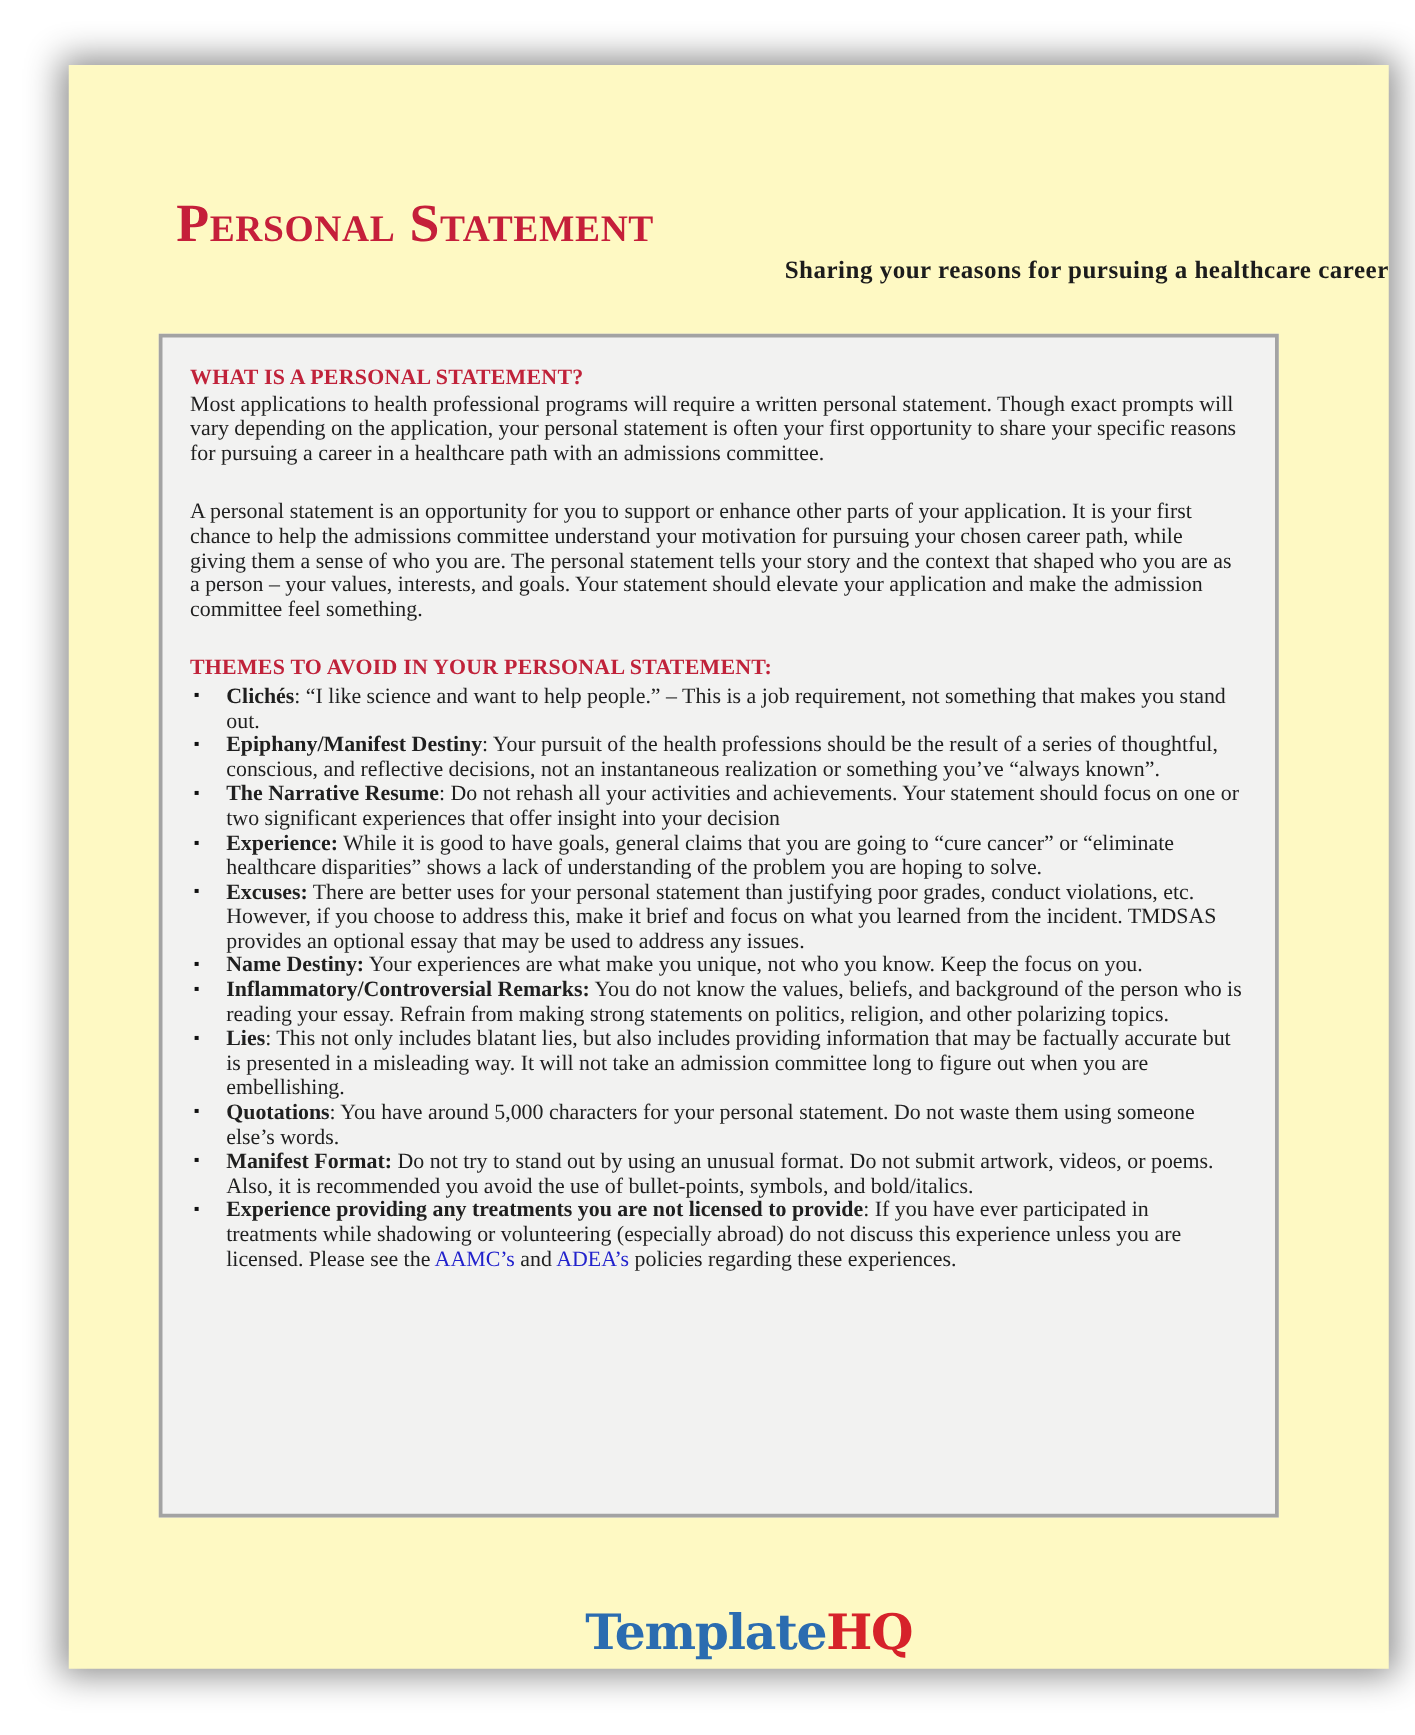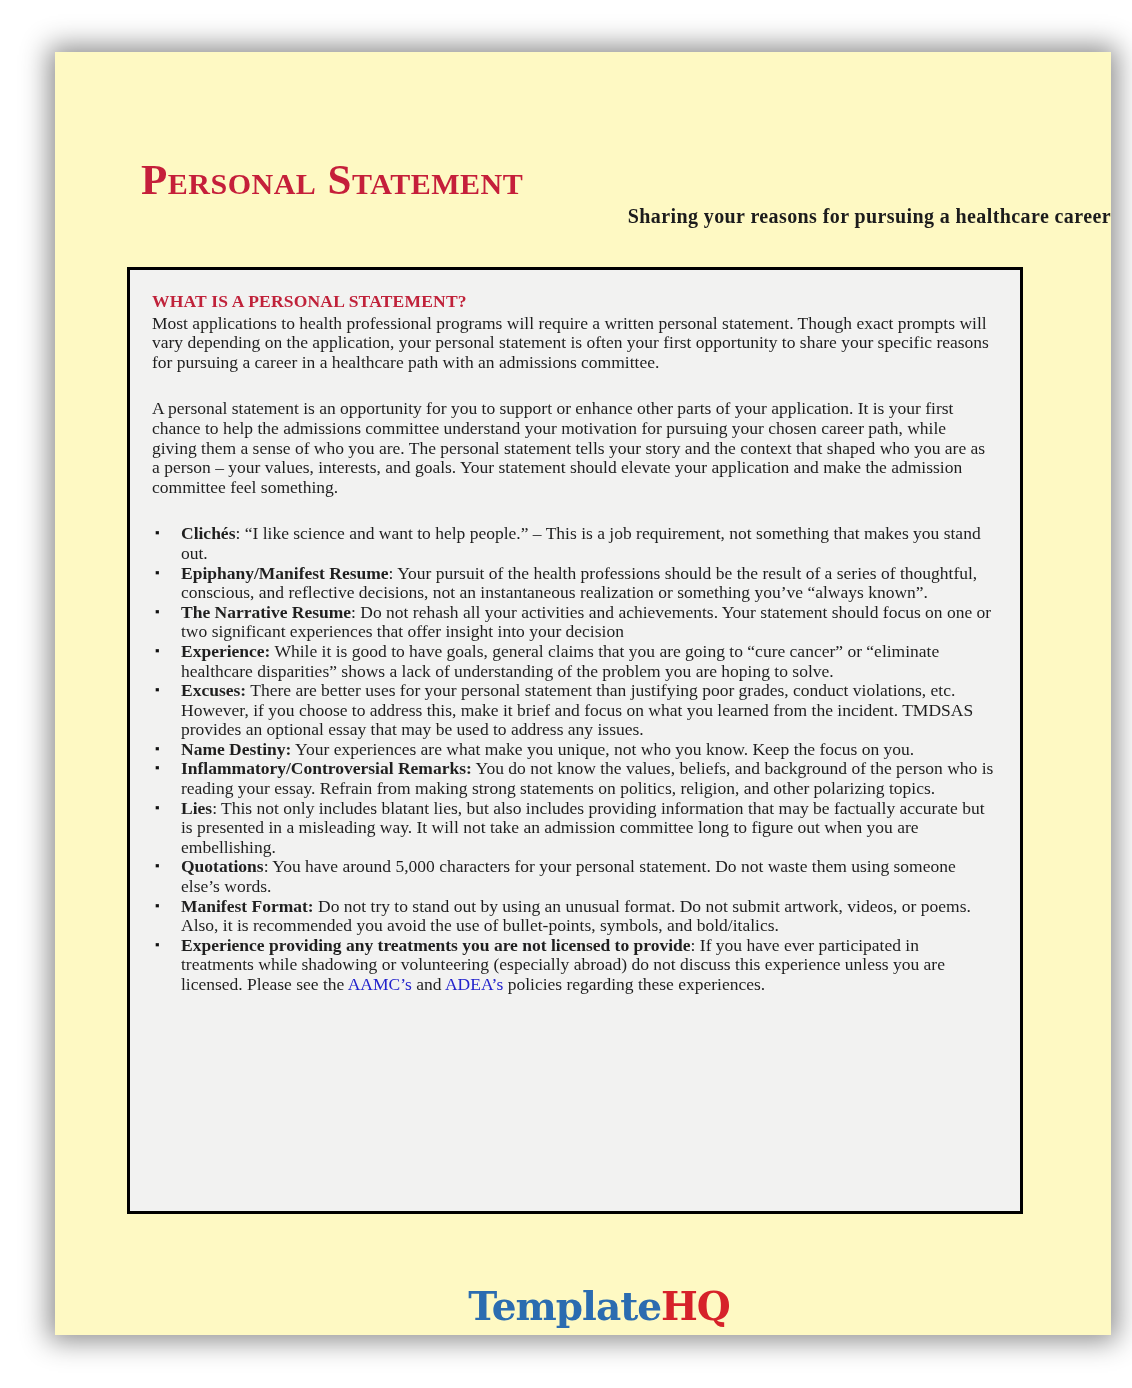--- a/index.html
+++ b/index.html
@@ -34,21 +34,21 @@
     letter-spacing: 0.4px;
     color: #1c1c1c;
     margin-top: 1px;
     text-align: right;
   }
   .content-box {
     margin: 38px 0 0 72px;
     width: 896px;
     min-height: 947px;
     background: #f2f2f1;
-    border: 3px solid #000000;
+    border: 3px solid #a3a3a3;
     padding: 22px 26px 56px 22px;
     color: #1f1f1f;
     font-size: 17.5px;
     line-height: 19.6px;
   }
   .section-heading {
     font-size: 17.5px;
     font-weight: bold;
     letter-spacing: 0.2px;
     color: #c0223a;
@@ -103,30 +103,31 @@
     <div class="section">
       <div class="section-heading">WHAT IS A PERSONAL STATEMENT?</div>
       <p>Most applications to health professional programs will require a written personal statement. Though exact prompts will vary depending on the application, your personal statement is often your first opportunity to share your specific reasons for pursuing a career in a healthcare path with an admissions committee.</p>
     </div>
 
     <div class="section">
       <p>A personal statement is an opportunity for you to support or enhance other parts of your application. It is your first chance to help the admissions committee understand your motivation for pursuing your chosen career path, while giving them a sense of who you are. The personal statement tells your story and the context that shaped who you are as a person – your values, interests, and goals. Your statement should elevate your application and make the admission committee feel something.</p>
     </div>
 
     <div class="section">
+      <div class="section-heading">THEMES TO AVOID IN YOUR PERSONAL STATEMENT:</div>
       <ul class="bullet-list">
 
         <li>
           <span class="marker">▪</span>
           <span class="lead">Clichés</span><span>: “I like science and want to help people.” – This is a job requirement, not something that makes you stand out.</span>
         </li>
 
         <li>
           <span class="marker">▪</span>
-          <span class="lead">Epiphany/Manifest Resume</span><span>: Your pursuit of the health professions should be the result of a series of thoughtful, conscious, and reflective decisions, not an instantaneous realization or something you’ve “always known”.</span>
+          <span class="lead">Epiphany/Manifest Destiny</span><span>: Your pursuit of the health professions should be the result of a series of thoughtful, conscious, and reflective decisions, not an instantaneous realization or something you’ve “always known”.</span>
         </li>
 
         <li>
           <span class="marker">▪</span>
           <span class="lead">The Narrative Resume</span><span>: Do not rehash all your activities and achievements. Your statement should focus on one or two significant experiences that offer insight into your decision</span>
         </li>
 
         <li>
           <span class="marker">▪</span>
           <span class="lead">Experience:</span><span> While it is good to have goals, general claims that you are going to “cure cancer” or “eliminate healthcare disparities” shows a lack of understanding of the problem you are hoping to solve.</span>

